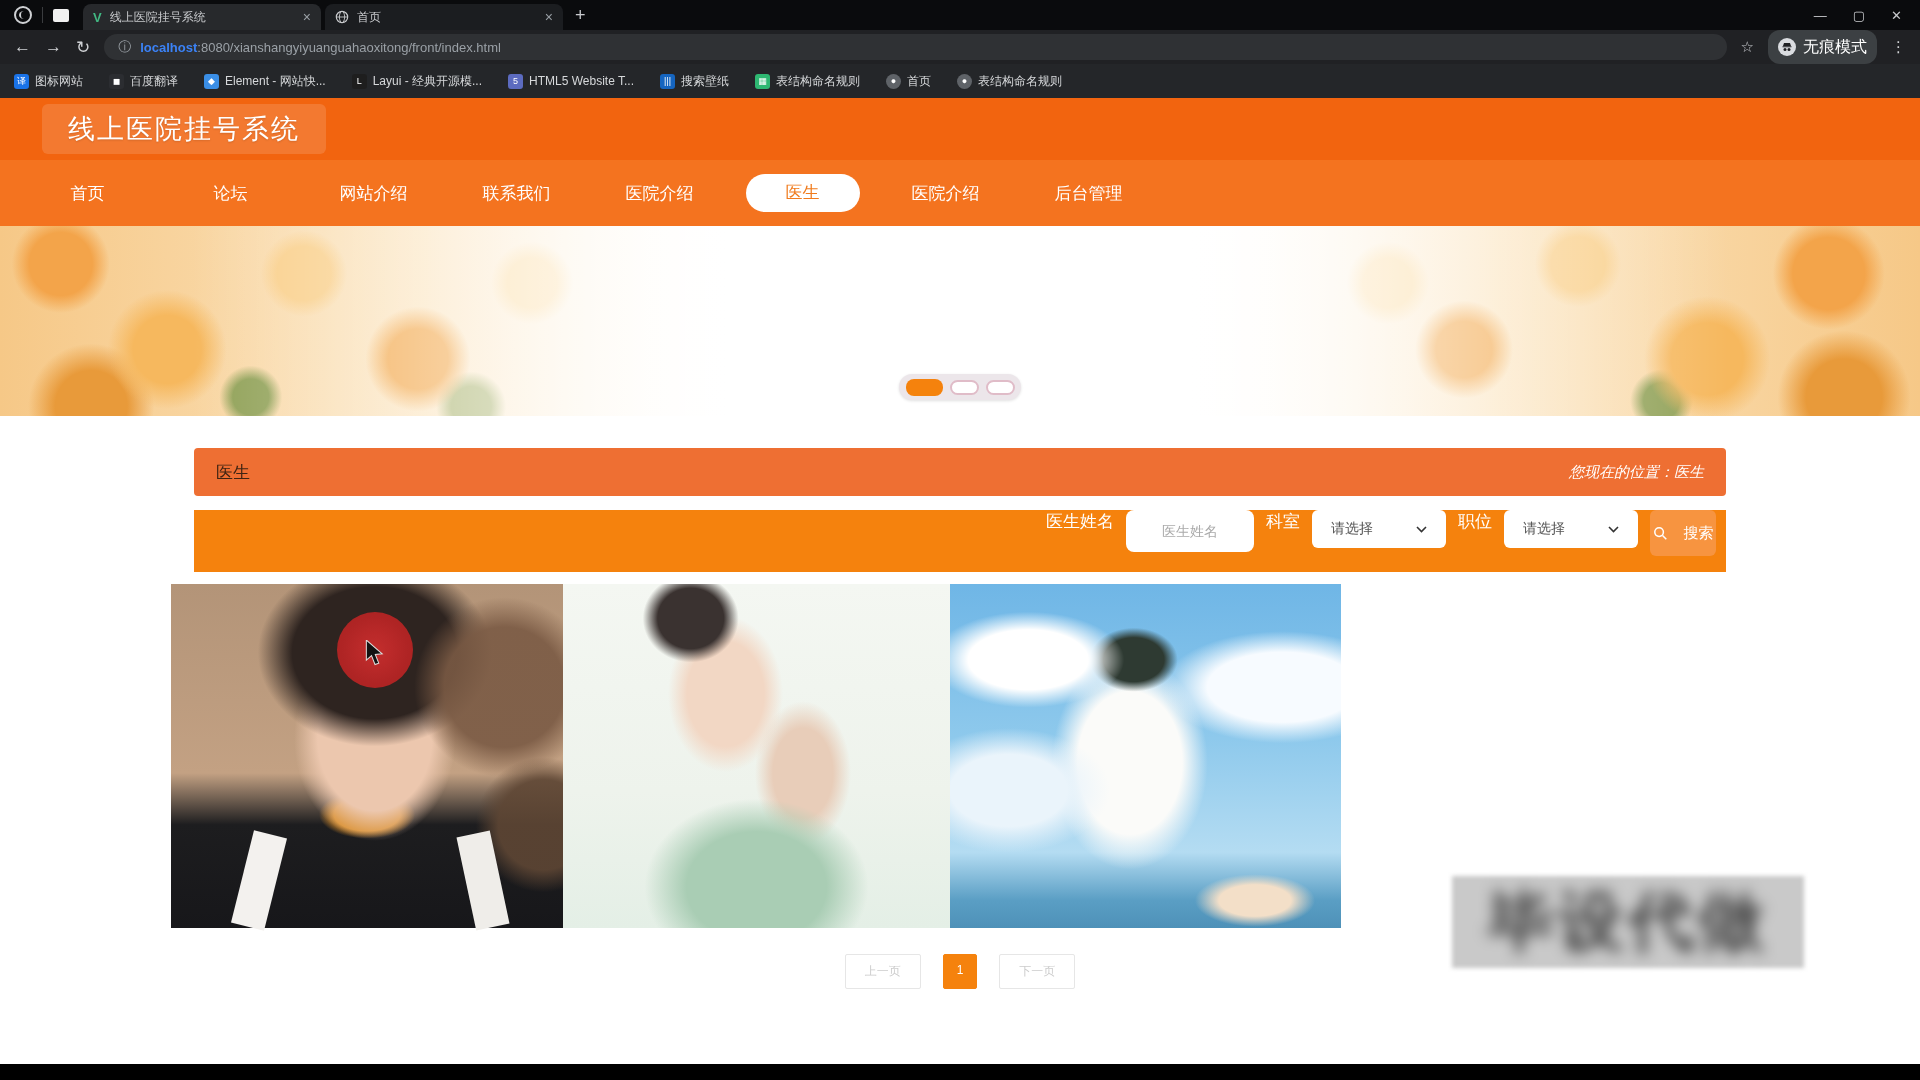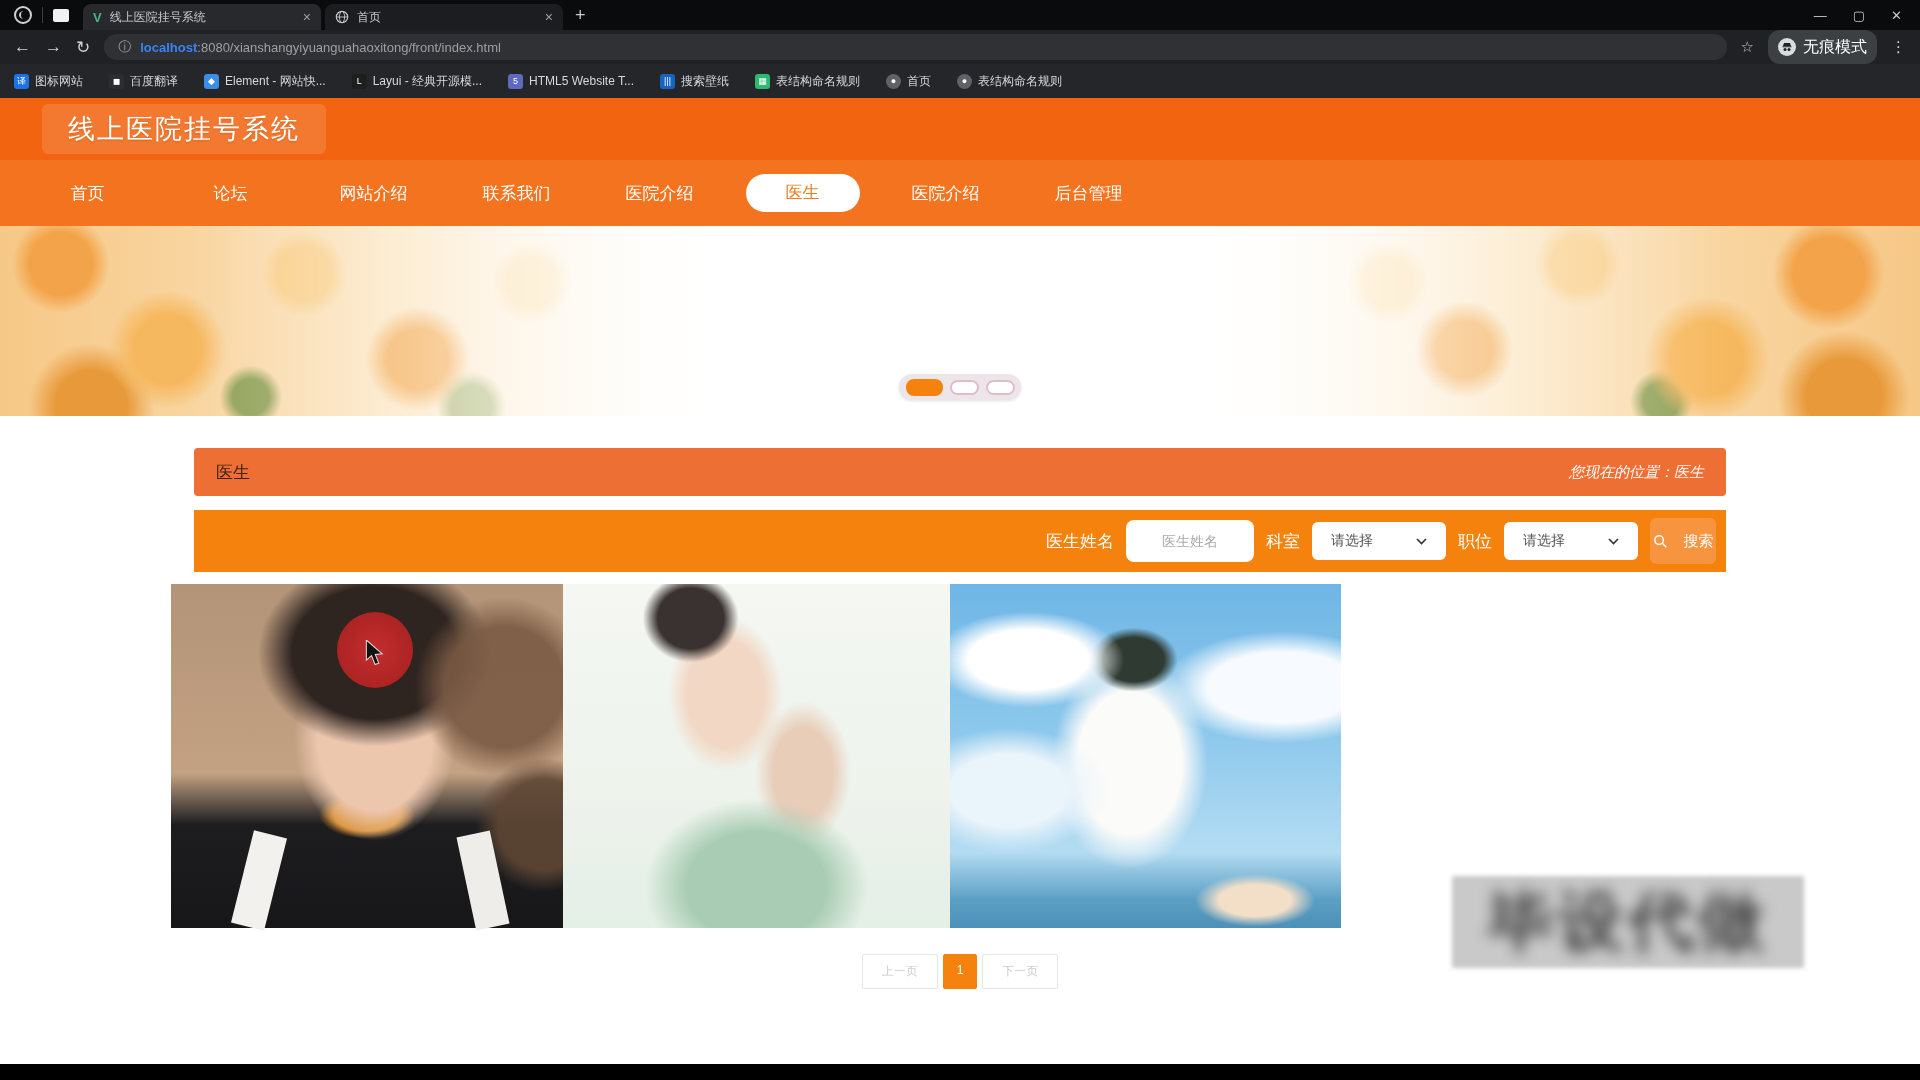--- a/index.html
+++ b/index.html
@@ -82,21 +82,21 @@
     box-shadow: 0 1px 3px rgba(0,0,0,0.12); }
   .dot { height: 15px; width: 29px; border-radius: 8px; background: #fff; border: 2px solid #e0bcc8; }
   .dot.active { width: 37px; height: 17px; background: #f5820d; border: none; }
 
   .container { width: 1532px; margin: 0 auto; }
   .crumb-bar { margin-top: 32px; height: 48px; background: #ee6f33; border-radius: 4px; display: flex;
     align-items: center; justify-content: space-between; padding: 0 22px; }
   .crumb-title { color: #3f2413; font-size: 17px; }
   .crumb-loc { color: #fff; font-size: 15px; font-style: italic; }
 
-  .search-bar { margin-top: 14px; height: 62px; background: #f5820d; display: flex; align-items: center;
+  .search-bar { margin-top: 14px; height: 62px; background: #f5820d; display: flex; 
     justify-content: flex-end; gap: 12px; padding-right: 10px; }
   .s-label { color: #fff; font-size: 17px; }
   .s-input { width: 128px; height: 42px; border: none; border-radius: 8px; text-align: center; font-size: 14px;
     color: #555; background: #fff; outline: none; font-family: inherit; }
   .s-input::placeholder { color: #aaa; }
   .s-select { width: 134px; height: 38px; background: #fff; border-radius: 6px; display: flex; align-items: center;
     justify-content: space-between; padding: 0 19px; font-size: 14px; color: #555; }
   .chev { font-size: 12px; color: #333; }
   .s-btn { width: 66px; height: 46px; background: #f79440; border-radius: 6px; color: #fff; font-size: 15px;
     display: flex; align-items: center; justify-content: center; gap: 16px; border: none; }
@@ -127,21 +127,21 @@
       radial-gradient(ellipse 130px 80px at 15% 60%, #eaf4fb 0 45%, rgba(234,244,251,0) 78%),
       radial-gradient(ellipse 55px 40px at 47% 22%, #2e3a32 0 55%, rgba(46,58,50,0) 80%),
       radial-gradient(ellipse 95px 130px at 46% 52%, #fbfbf9 0 55%, rgba(251,251,249,0) 82%),
       radial-gradient(ellipse 80px 35px at 78% 92%, #f3dfc8 0 45%, rgba(243,223,200,0) 75%),
       linear-gradient(180deg, #6fb6e6 0%, #8ec9ec 45%, #b4dcf2 78%, #5a9ec4 92%, #4e91b8 100%); }
 
   .cursor-hl { position: absolute; left: 337px; top: 612px; width: 76px; height: 76px; border-radius: 50%;
     background: radial-gradient(circle, #d12f2f 0%, #b82424 70%, rgba(184,36,36,0.85) 100%); opacity: 0.92;
     display: flex; align-items: center; justify-content: center; }
 
-  .pagination { display: flex; justify-content: center; align-items: stretch; margin-top: 26px; gap: 5px; }
+  .pagination { display: flex; justify-content: center; align-items: stretch; margin-top: 26px; gap: 22px; }
   .pg-btn { background: #fff; border: 1px solid #e6e6e6; color: #ccc; font-size: 12px; padding: 8px 19px; border-radius: 2px; }
   .pg-cur { background: #f5820d; border: 1px solid #f5820d; color: #fff; font-size: 12px; padding: 8px 13px; border-radius: 2px; }
 
   .watermark { position: absolute; left: 1452px; top: 876px; width: 352px; height: 92px; background: #c9c9c9;
     display: flex; align-items: center; justify-content: center; overflow: hidden; filter: blur(2px); }
   .watermark span { font-size: 66px; font-weight: bold; color: #3c3c3c; filter: blur(7px); letter-spacing: 4px; white-space: nowrap; }
 
   .bottom-black { position: absolute; left: 0; bottom: 0; width: 100%; height: 16px; background: #000; }
 </style>
 </head>

